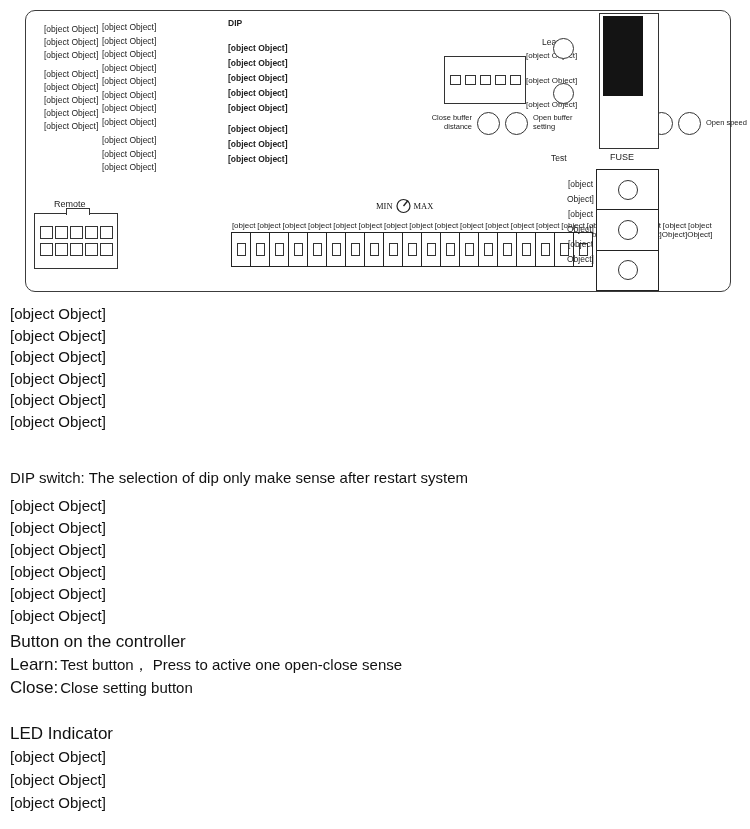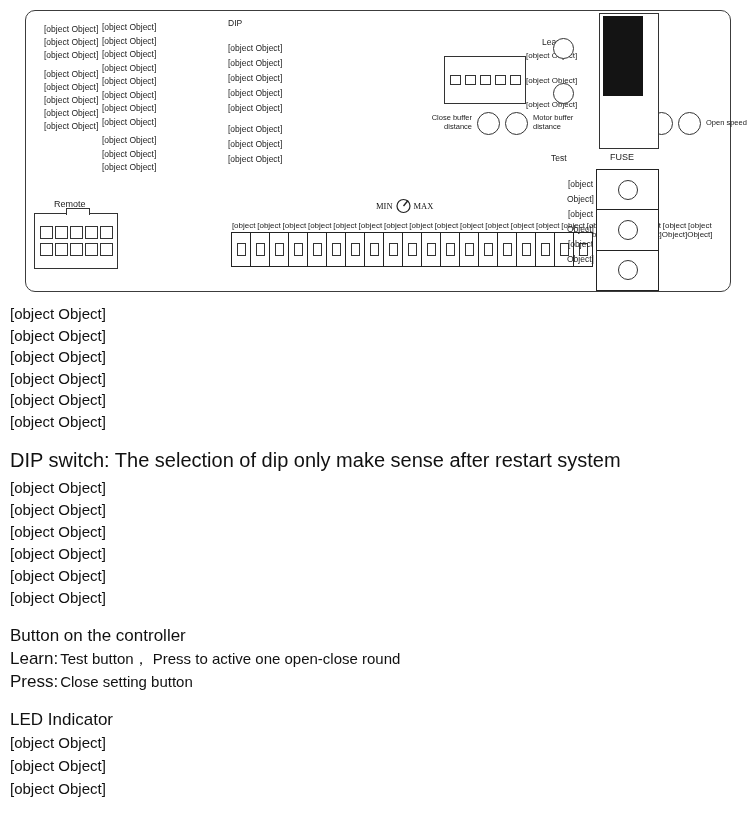--- a/index.html
+++ b/index.html
@@ -16,21 +16,21 @@
     border:1.5px solid #3c3c3c; border-radius:10px; background:#fff;
   }
   .abs { position:absolute; }
 
   .tlist { font-size:8.5px; line-height:13px; white-space:nowrap; color:#222; }
   .col1 { left:18px; top:12px; }
   .col1 > div:nth-of-type(4) { margin-top:6px; }
   .col2 { left:76px; top:10px; line-height:13.5px; }
   .col2 > div:nth-of-type(9) { margin-top:5px; }
 
-  .dip-block { left:202px; top:6px; width:218px; font-size:8.5px; color:#222; }
+  .dip-block { left:202px; top:6px; width:218px; font-size:8.5px; color:#222;font-weight:bold; }
   .dip-title { line-height:12px; margin-bottom:12px; }
   .dip-items > div { line-height:15px; white-space:nowrap; }
   .led-legend { margin-top:6px; }
   .led-legend > div { line-height:15px; white-space:nowrap; }
 
   .dipswitch {
     left:418px; top:45px; width:82px; height:48px;
     border:1.2px solid #333; display:flex; align-items:center;
     justify-content:center; gap:4px; background:#fff;
   }
@@ -83,29 +83,29 @@
                  display:flex; flex-direction:column; background:#fff; }
   .power-row { flex:1; border-bottom:1.2px solid #222; display:flex; align-items:center; justify-content:center; }
   .power-row:last-child { border-bottom:none; }
   .power-circle { width:20px; height:20px; border-radius:50%; border:1.3px solid #333; }
   .power-labels { left:541px; top:166px; width:26px; font-size:8.5px; text-align:right; color:#222; }
   .power-labels > div { line-height:15px; }
 
   
   .notes { position:absolute; left:10px; top:303px; width:736px; color:#111; }
   .pot-lines > div { font-size:15px; line-height:21.5px; }
-  .dip-intro { margin-top:17px; font-size:20px; line-height:22px; }
+  .dip-intro { margin-top:35px; font-size:15px; line-height:22px; }
   .dip-lines { margin-top:6px; }
   .dip-lines > div { font-size:15px; line-height:22px; }
   .sect-title { font-size:17px; line-height:22px; }
-  .buttons-title { margin-top:16px; }
+  .buttons-title { margin-top:4px; }
   .btn-line { line-height:23px; }
   .btn-line .term { font-size:17px; }
   .btn-line .desc { font-size:15px; margin-left:2px; }
-  .led-title { margin-top:16px; }
+  .led-title { margin-top:24px; }
   .led-lines > div { font-size:15px; line-height:23px; }
 </style>
 </head>
 <body>
 
 <div class="page">
 
   <div class="board">
 
     <div class="abs tlist col1">
@@ -172,21 +172,21 @@
     <div class="abs round-btn learn-btn"></div>
     <div class="abs round-btn test-btn"></div>
     <div class="abs btn-label test-label">Test</div>
 
     <div class="abs knobs">
 
         <div class="knob-row">
           <div class="knob-label left">Close buffer distance</div>
           <div class="knob-circle"></div>
           <div class="knob-circle"></div>
-          <div class="knob-label right">Motor buffer distance</div>
+          <div class="knob-label right">Open buffer setting</div>
         </div>
 
         <div class="knob-row">
           <div class="knob-label left">Close speed</div>
           <div class="knob-circle"></div>
           <div class="knob-circle"></div>
           <div class="knob-label right">Open speed</div>
         </div>
 
         <div class="knob-row">
@@ -367,25 +367,25 @@
         <div>[object Object]</div>
         <div>[object Object]</div>
         <div>[object Object]</div>
         <div>[object Object]</div>
       </div>
 
     <div class="sect-title buttons-title">Button on the controller</div>
     <div>
 
         <div class="btn-line">
-          <span class="term">Learn:</span><span class="desc">Test button，  Press to active one open-close round</span>
+          <span class="term">Learn:</span><span class="desc">Test button，  Press to active one open-close sense</span>
         </div>
 
         <div class="btn-line">
-          <span class="term">Press:</span><span class="desc">Close setting button</span>
+          <span class="term">Close:</span><span class="desc">Close setting button</span>
         </div>
       </div>
 
     <div class="sect-title led-title">LED Indicator</div>
     <div class="led-lines">
 
     <div>[object Object]</div>
         <div>[object Object]</div>
         <div>[object Object]</div>
       </div>

